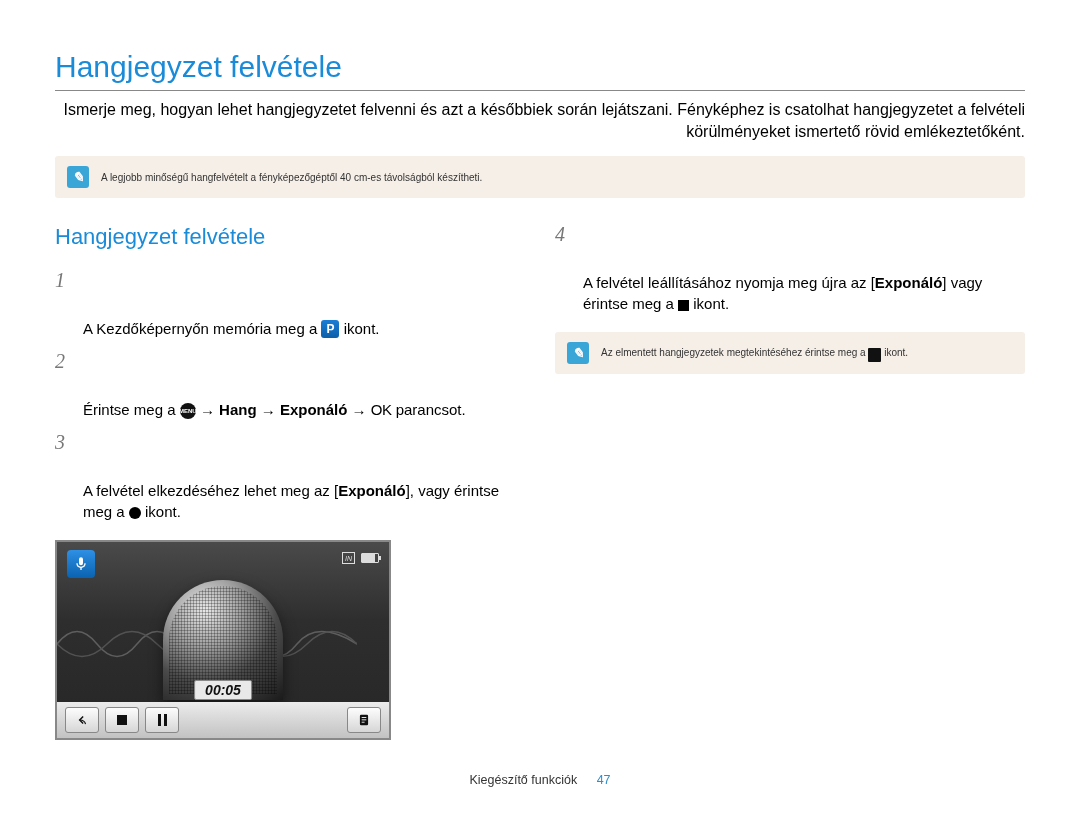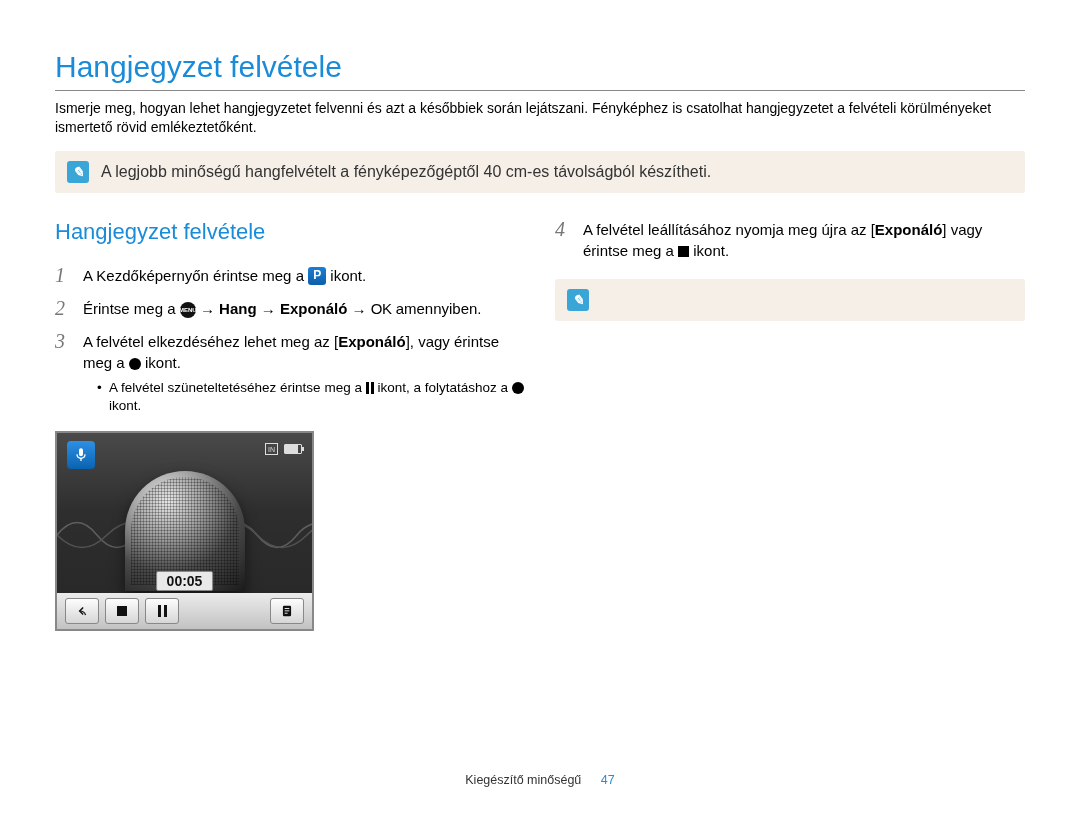--- a/index.html
+++ b/index.html
@@ -17,42 +17,43 @@
     font-size: 30px;
     font-weight: normal;
     margin-bottom: 6px;
   }
   .hr {
     border: none;
     border-top: 1px solid #888;
     margin-bottom: 8px;
   }
   .intro {
-    font-size: 14px;
+    font-size: 16px;
     line-height: 1.35;
     margin-bottom: 14px;
+    text-align: right;
   }
   .note-box {
     background: #f5efe7;
     border-radius: 3px;
     padding: 10px 12px;
     display: flex;
     align-items: center;
     gap: 12px;
     margin-bottom: 26px;
   }
   .note-icon {
     width: 22px; height: 22px;
     border-radius: 3px;
     background: #3aa6d8;
     display: flex; align-items: center; justify-content: center;
     color: #fff; font-size: 14px; font-style: italic; font-weight: bold;
     flex: 0 0 22px;
   }
-  .note-text { font-size: 16px; color: #333; }
+  .note-text { font-size: 10px; color: #333; }
   .columns {
     display: flex;
     gap: 30px;
   }
   .col { flex: 1; }
   .sub-heading {
     color: #1a8bd8;
     font-size: 22px;
     font-weight: normal;
     margin-bottom: 20px;
@@ -65,21 +66,21 @@
     line-height: 1.4;
   }
   .step-num {
     font-family: Georgia, 'Times New Roman', serif;
     font-style: italic;
     font-size: 20px;
     color: #777;
     flex: 0 0 18px;
     line-height: 1;
   }
-  .step-body { flex: 1; }
+  .step-body { flex: 1; margin-top: 48px; }
   .bullets {
     list-style: none;
     padding-left: 14px;
     margin-top: 6px;
   }
   .bullets li {
     font-size: 13.5px;
     line-height: 1.35;
     margin-bottom: 4px;
     position: relative;
@@ -126,26 +127,27 @@
   }
   .icon-memo-list {
     width: 13px; height: 14px; background:#111;
     border-radius: 1px;
     position: relative; top: 2px;
   }
   b { font-weight: bold; }
 
   
   .recorder {
-    width: 259px;
+    width: 336px;
     height: 200px;
     border: 2px solid #888;
     background: linear-gradient(#4a4a4a 0%, #2e2e2e 40%, #262626 100%);
     position: relative;
     overflow: hidden;
+    font-style: italic;
   }
   .rec-mic-badge {
     position: absolute;
     top: 8px; left: 10px;
     width: 28px; height: 28px;
     background: linear-gradient(#2e8fe4,#0a63b0);
     border-radius: 4px;
     display:flex;align-items:center;justify-content:center;
   }
   .rec-mic-badge svg { width:16px;height:16px; }
@@ -251,59 +253,49 @@
 </div>
 
 <div class="columns">
 
   <div class="col">
     <h2 class="sub-heading">Hangjegyzet felvétele</h2>
 
     <div class="step">
       <div class="step-num">1</div>
       <div class="step-body">
-        <span>A Kezdőképernyőn érintse meg a </span>
+        <span>A Kezdőképernyőn memória meg a </span>
         <span class="inline-icon icon-p">P</span>
         <span> ikont.</span>
       </div>
     </div>
 
     <div class="step">
       <div class="step-num">2</div>
       <div class="step-body">
         <span>Érintse meg a </span>
         <span class="inline-icon icon-menu">MENU</span>
         <span> → </span>
         <b>Hang</b>
         <span> → </span>
         <b>Exponáló</b>
         <span> → </span>
         <span class="icon-ok">OK</span>
-        <span> amennyiben.</span>
+        <span> parancsot.</span>
       </div>
     </div>
 
     <div class="step">
       <div class="step-num">3</div>
       <div class="step-body">
         <span>A felvétel elkezdéséhez lehet meg az [</span><b>Exponáló</b><span>], vagy érintse meg a </span>
         <span class="inline-icon icon-solid-circle"></span>
         <span> ikont.</span>
 
         <ul class="bullets">
-          <li>
-            <span>A felvétel szüneteltetéséhez érintse meg a </span>
-            <span class="inline-icon icon-pause">
-                <span></span>
-                <span></span>
-              </span>
-            <span> ikont, a folytatáshoz a </span>
-            <span class="inline-icon icon-solid-circle"></span>
-            <span> ikont.</span>
-          </li>
         </ul>
       </div>
     </div>
 
     <div class="recorder">
       <div class="rec-mic-badge">
         <svg viewBox="0 0 24 24" fill="#fff">
             <path d="M12 14a3 3 0 0 0 3-3V5a3 3 0 0 0-6 0v6a3 3 0 0 0 3 3zm5-3a5 5 0 0 1-10 0H5a7 7 0 0 0 6 6.9V21h2v-3.1A7 7 0 0 0 19 11h-2z"></path>
           </svg>
       </div>
@@ -354,20 +346,25 @@
       <div class="step-num">4</div>
       <div class="step-body">
         <span>A felvétel leállításához nyomja meg újra az [</span><b>Exponáló</b><span>] vagy érintse meg a </span>
         <span class="inline-icon icon-stop-sq"></span>
         <span> ikont.</span>
       </div>
     </div>
 
     <div class="note-box" style="margin-top:18px;">
       <div class="note-icon">✎</div>
+      <div class="note-text">
+        <span>Az elmentett hangjegyzetek megtekintéséhez érintse meg a </span>
+        <span class="inline-icon icon-memo-list"></span>
+        <span> ikont.</span>
+      </div>
     </div>
   </div>
 </div>
 
 <div class="footer">
-  <span>Kiegészítő minőségű</span>
+  <span>Kiegészítő funkciók</span>
   <span class="pg">47</span>
 </div>
 
 </body></html>

